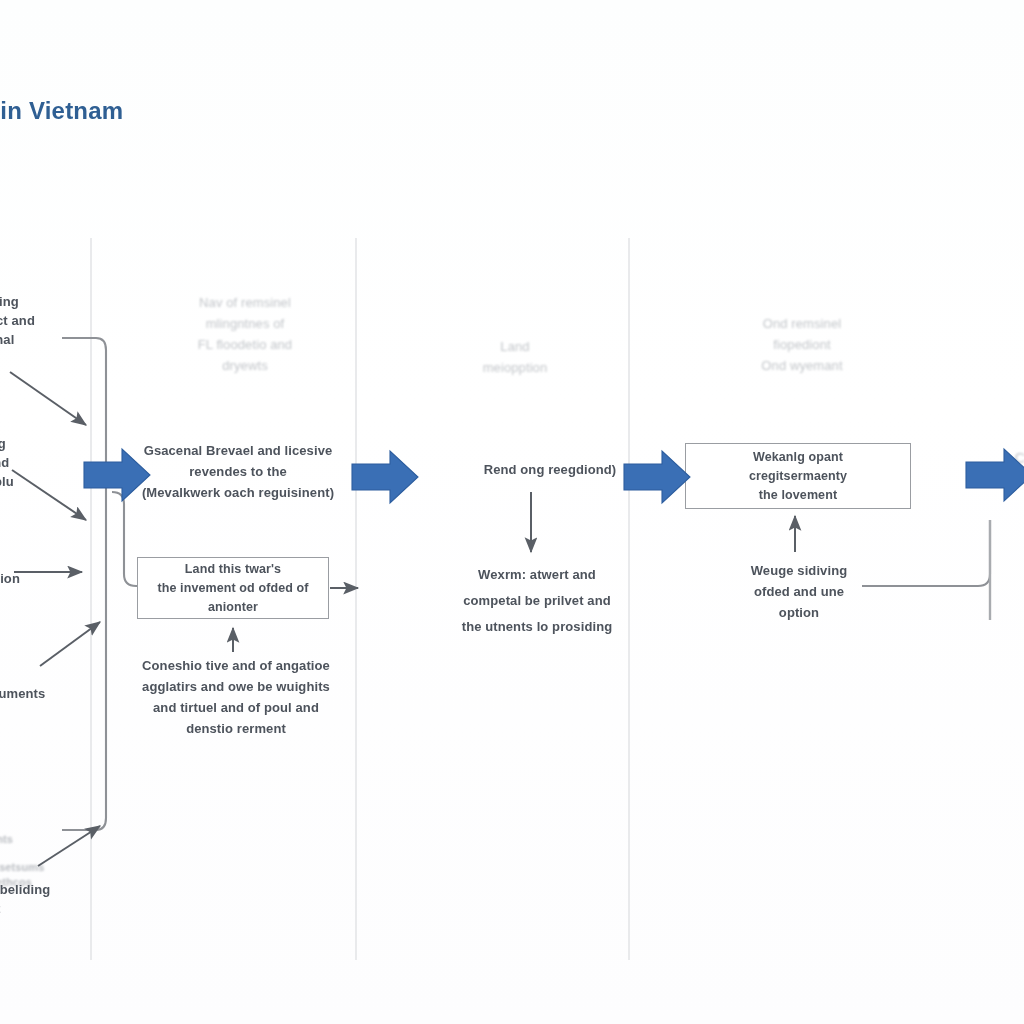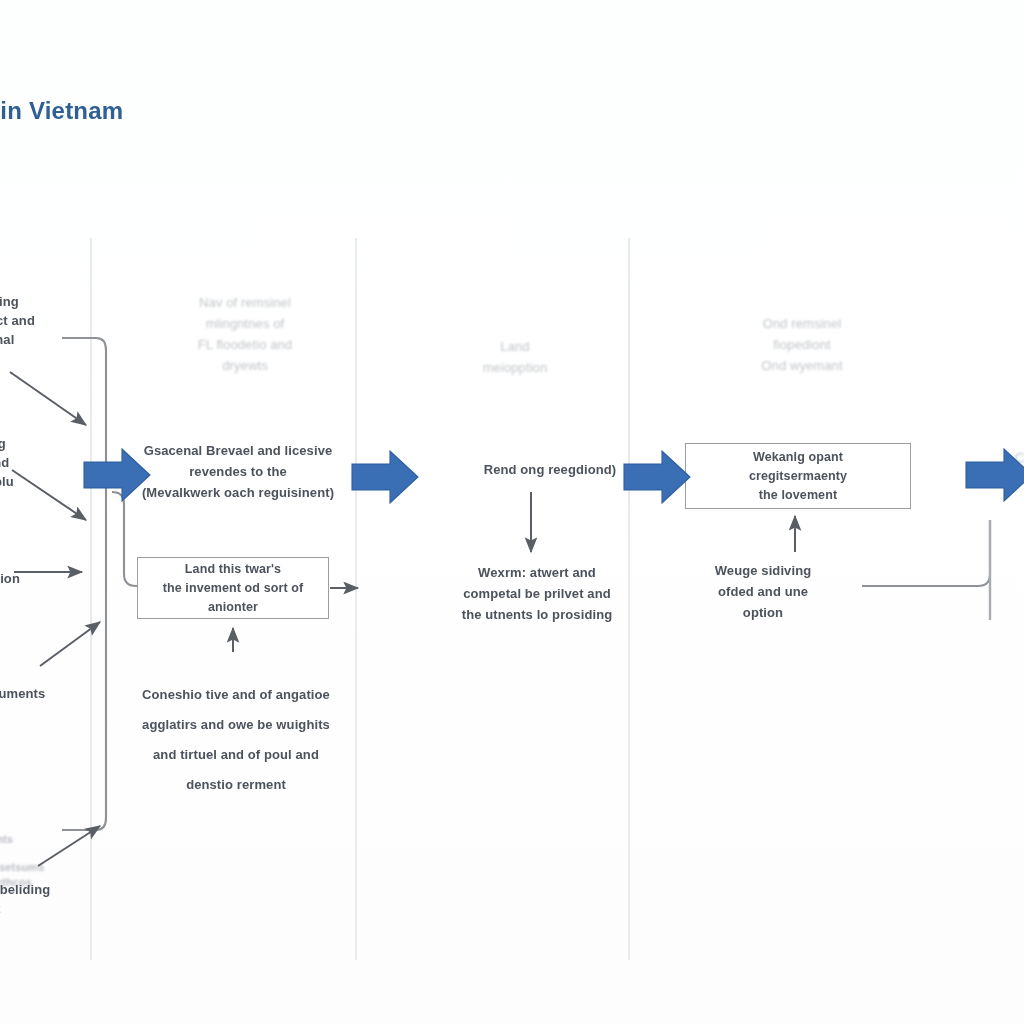--- a/index.html
+++ b/index.html
@@ -149,42 +149,42 @@
 
   <div class="txt left" style="left: -12px; top: 880px; width: 80px; line-height: 19px; white-space: pre-line;">o beliding
 ot</div>
 
   <div class="txt" style="left: 134px; top: 440px; width: 208px; line-height: 21px; white-space: pre-line;">Gsacenal Brevael and licesive
 revendes to the
 (Mevalkwerk oach reguisinent)</div>
 
   <div class="pbox" style="left:137px; top:557px; width:192px; height:62px;">
     <div class="txt" style="line-height: 19px; font-size: 12.5px; white-space: pre-line;">Land this twar's
-the invement od sort of
+the invement od ofded of
 anionter</div>
   </div>
 
-  <div class="txt" style="left: 128px; top: 655px; width: 216px; line-height: 30px; white-space: pre-line; margin-top: 25px;">Coneshio tive and of angatioe
+  <div class="txt" style="left: 128px; top: 655px; width: 216px; line-height: 21px; white-space: pre-line;">Coneshio tive and of angatioe
 agglatirs and owe be wuighits
 and tirtuel and of poul and
 denstio rerment</div>
 
   <div class="txt" style="left:450px; top:460px; width:200px;">Rend ong reegdiond)</div>
 
-  <div class="txt" style="left: 444px; top: 562px; width: 186px; line-height: 21px; white-space: pre-line;">Wexrm: atwert and
+  <div class="txt" style="left: 444px; top: 562px; width: 186px; line-height: 26px; white-space: pre-line;">Wexrm: atwert and
 competal be prilvet and
 the utnents lo prosiding</div>
 
   <div class="pbox" style="left:685px; top:443px; width:226px; height:66px;">
     <div class="txt" style="line-height: 19px; font-size: 12.5px; white-space: pre-line;">Wekanlg opant
 cregitsermaenty
 the lovement</div>
   </div>
 
-  <div class="txt" style="left: 704px; top: 560px; width: 118px; line-height: 21px; white-space: pre-line;">Weuge sidiving
+  <div class="txt" style="left: 740px; top: 560px; width: 118px; line-height: 21px; white-space: pre-line;">Weuge sidiving
 ofded and une
 option</div>
 
   <div class="txt faint" style="left:1010px; top:448px; width:20px; font-size:15px;">C</div>
 
   <svg class="overlay" viewBox="0 0 1024 1024">
     <defs>
       <marker id="mk-dark" markerWidth="9" markerHeight="9" refX="7.4" refY="3.2" orient="auto" markerUnits="strokeWidth">
         <path d="M0,0 L8,3.2 L0,6.4 L1.6,3.2 Z" fill="#5a5f66"></path>
       </marker>

